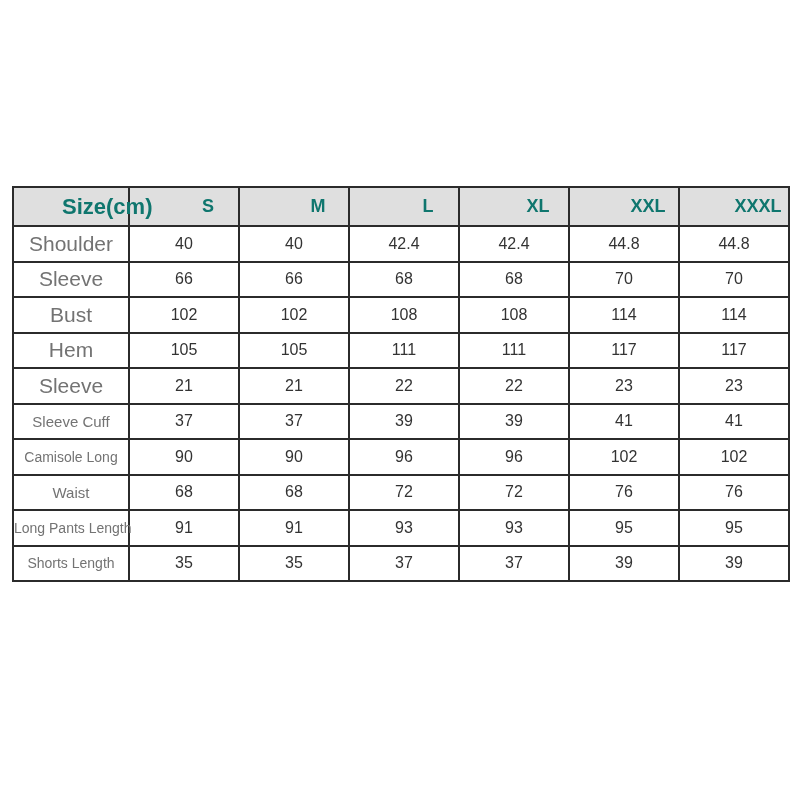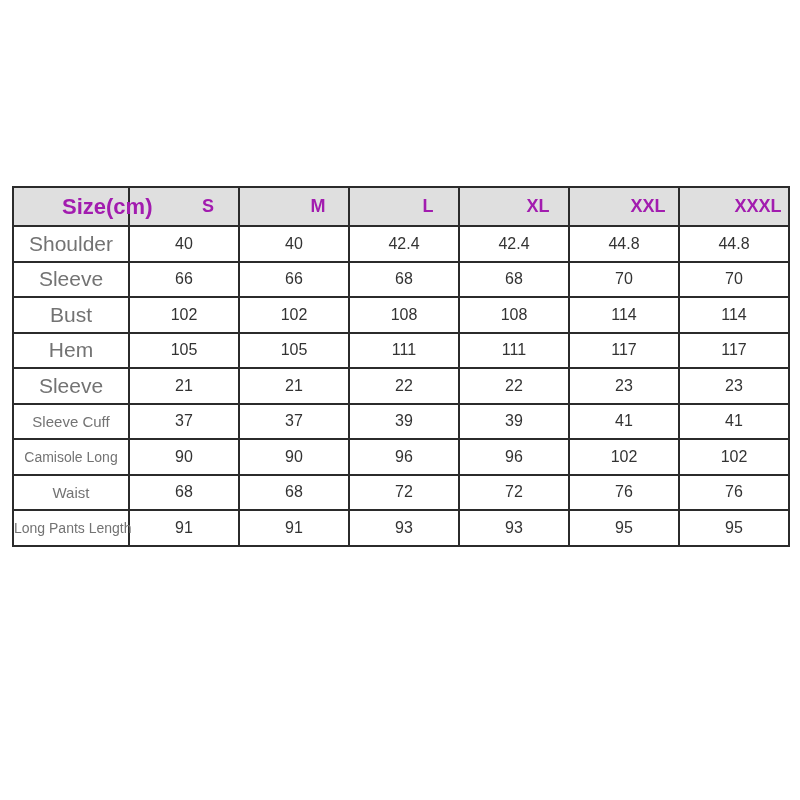--- a/index.html
+++ b/index.html
@@ -33,21 +33,21 @@
     white-space: nowrap;
   }
   .size-chart thead tr {
     height: 39px;
   }
   .size-chart tbody tr {
     height: 35.5px;
   }
   .size-chart thead th {
     background: #dfdfdf;
-    color: #a21caf;
+    color: #0f766e;
     font-weight: bold;
     font-size: 18px;
     padding-left: 48px;
   }
   .size-chart thead th.corner {
     font-size: 22px;
   }
   .size-chart td.row-label {
     color: #737373;
     font-size: 21px;
@@ -166,15 +166,24 @@
       </tr>
       <tr>
         <td class="row-label">Long Pants Length</td>
         <td class="value">91</td>
         <td class="value">91</td>
         <td class="value">93</td>
         <td class="value">93</td>
         <td class="value">95</td>
         <td class="value">95</td>
       </tr>
+      <tr>
+        <td class="row-label">Shorts Length</td>
+        <td class="value">35</td>
+        <td class="value">35</td>
+        <td class="value">37</td>
+        <td class="value">37</td>
+        <td class="value">39</td>
+        <td class="value">39</td>
+      </tr>
     </tbody>
   </table>
 </div>
 
 </body></html>

